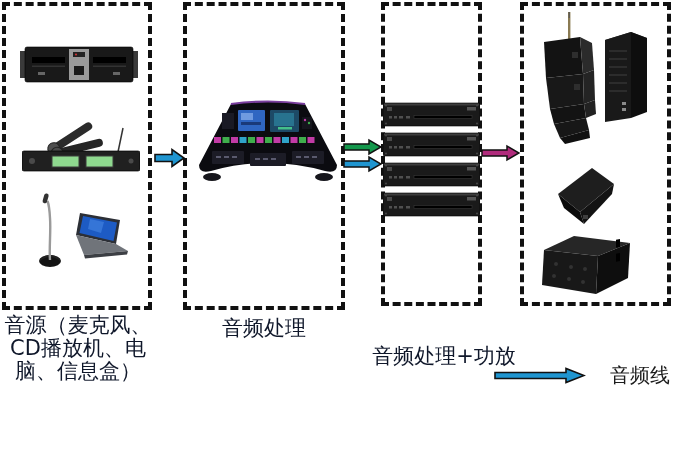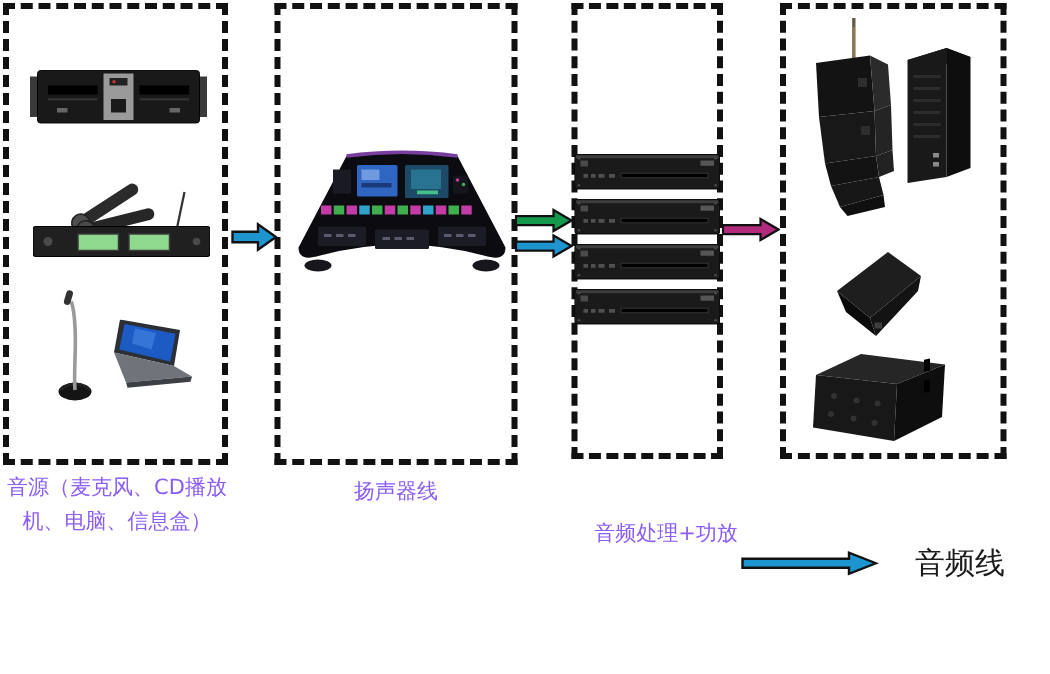--- a/index.html
+++ b/index.html
@@ -2,21 +2,21 @@
 <html><head>
 <meta charset="utf-8">
 <style>
   html,body{margin:0;padding:0;background:#fff;}
   #canvas{
     position:relative;width:700px;height:449px;background:#ffffff;overflow:hidden;
     font-family:"DejaVu Sans","Liberation Sans",sans-serif;color:#1a1a1a;
   }
   .stage-box{position:absolute;border:4px dashed #111;box-sizing:border-box;background:#fff;}
   .abs{position:absolute;}
-  .stage-label{position:absolute;text-align:center;font-size:14px;line-height:23px;color:#8b5cf6;}
+  .stage-label{position:absolute;text-align:center;font-size:21px;line-height:23px;color:#0f172a;}
   .legend{position:absolute;left:494px;top:363px;}
   .legend-row{display:flex;align-items:center;height:24px;}
   .legend-label{margin-left:24px;font-size:20px;color:#1c1c1c;white-space:nowrap;}
   svg{display:block;}
 </style>
 </head>
 <body>
 
 <div id="canvas">
 
@@ -242,21 +242,21 @@
     <path d="M1,6 H26 V2 L38,9 L26,16 V12 H1 Z" stroke="#111" stroke-width="1.5" fill="#14984c"></path>
   </svg>
   <svg class="abs" style="left:343px;top:155px;" width="39" height="18" viewBox="0 0 39 18">
     <path d="M1,6 H26 V2 L38,9 L26,16 V12 H1 Z" stroke="#111" stroke-width="1.5" fill="#1f95d0"></path>
   </svg>
   <svg class="abs" style="left:481px;top:144px;" width="39" height="18" viewBox="0 0 39 18">
     <path d="M1,6 H26 V2 L38,9 L26,16 V12 H1 Z" stroke="#111" stroke-width="1.5" fill="#b02b7c"></path>
   </svg>
 
   <div class="stage-label" style="left:-1px;top:314px;width:158px;">音源（麦克风、CD播放机、电脑、信息盒）</div>
-  <div class="stage-label" style="left:183px;top:317px;width:162px;">扬声器线</div>
+  <div class="stage-label" style="left:183px;top:317px;width:162px;">音频处理</div>
   <div class="stage-label" style="left:368px;top:317px;width:152px;margin-top:28px;">音频处理+功放</div>
 
   <div class="legend">
     <div class="legend-row">
       <svg width="92" height="17" viewBox="0 0 92 17">
         <path d="M1,5.5 H72 V1.5 L90,8.5 L72,15.5 V11.5 H1 Z" stroke="#111" stroke-width="1.6" fill="#1f95d0"></path>
       </svg>
       <span class="legend-label">音频线</span>
     </div>
   </div>

